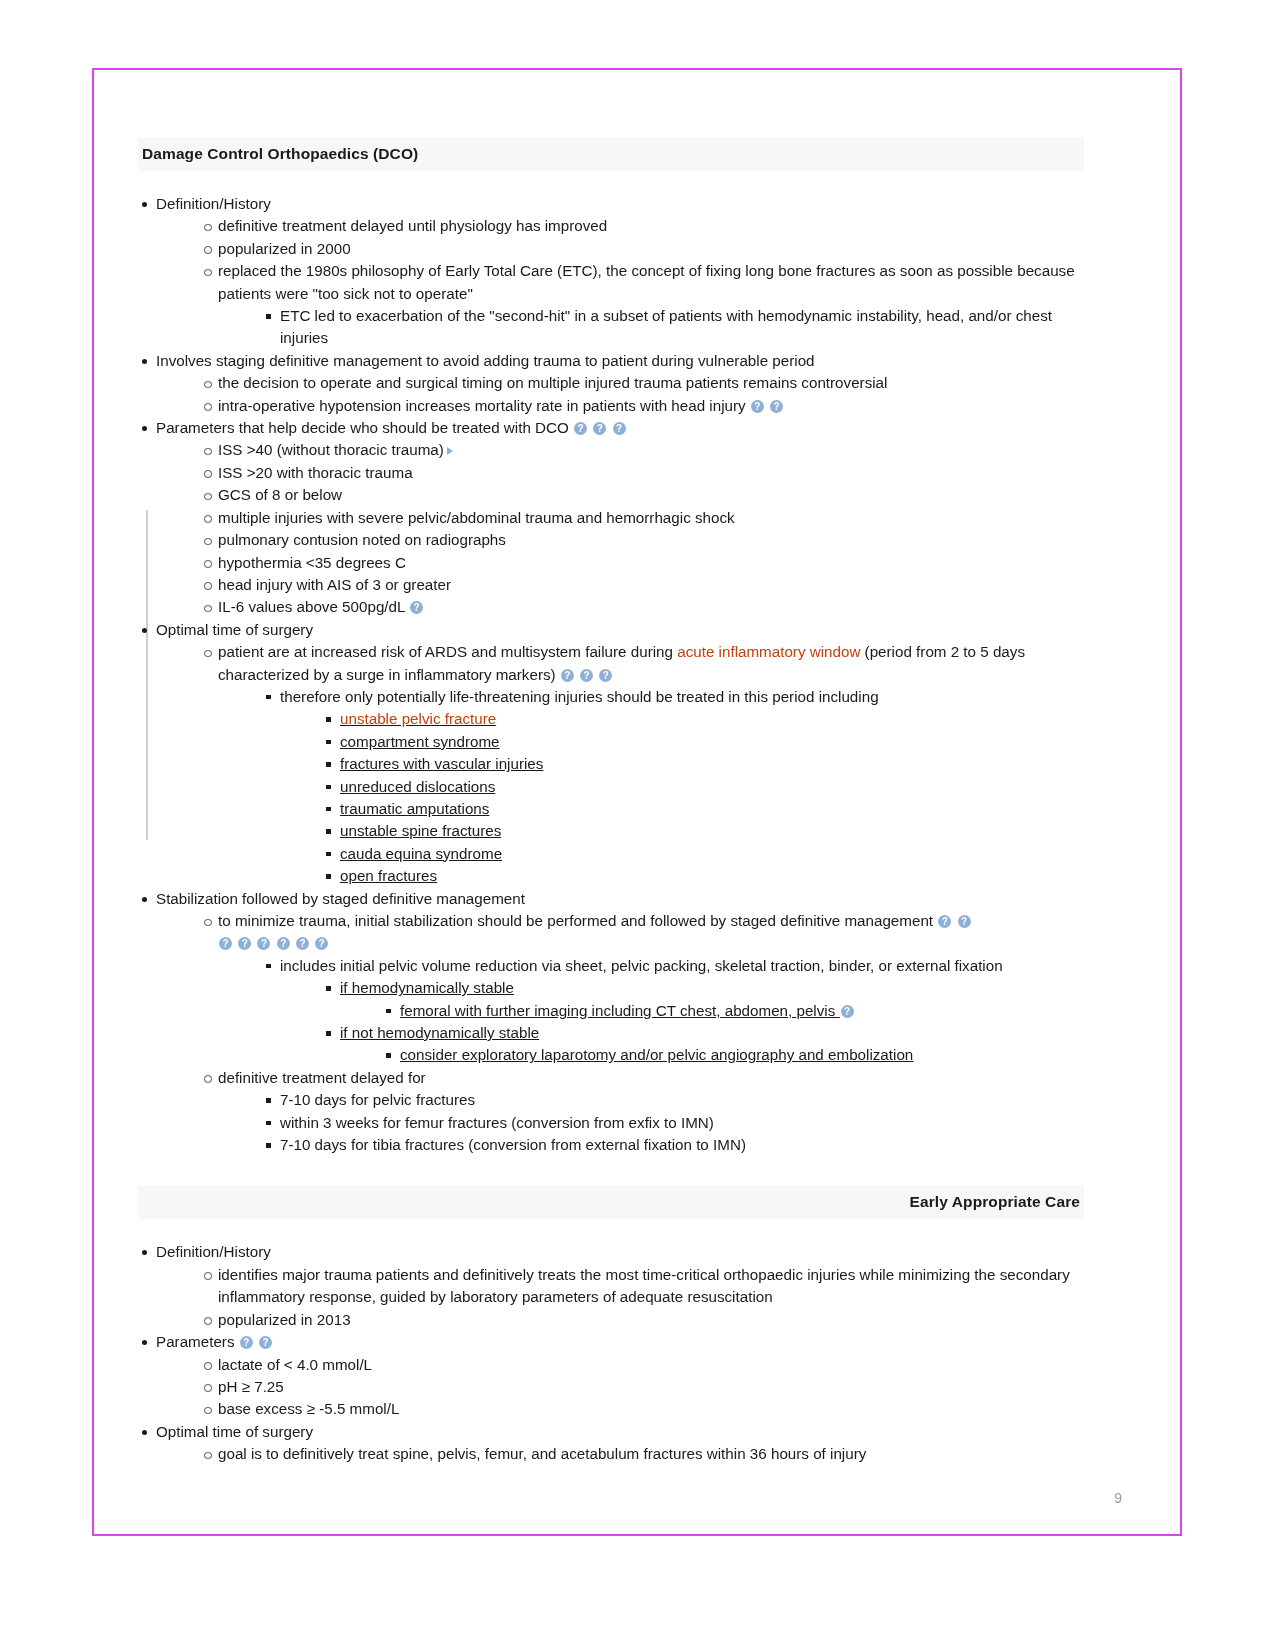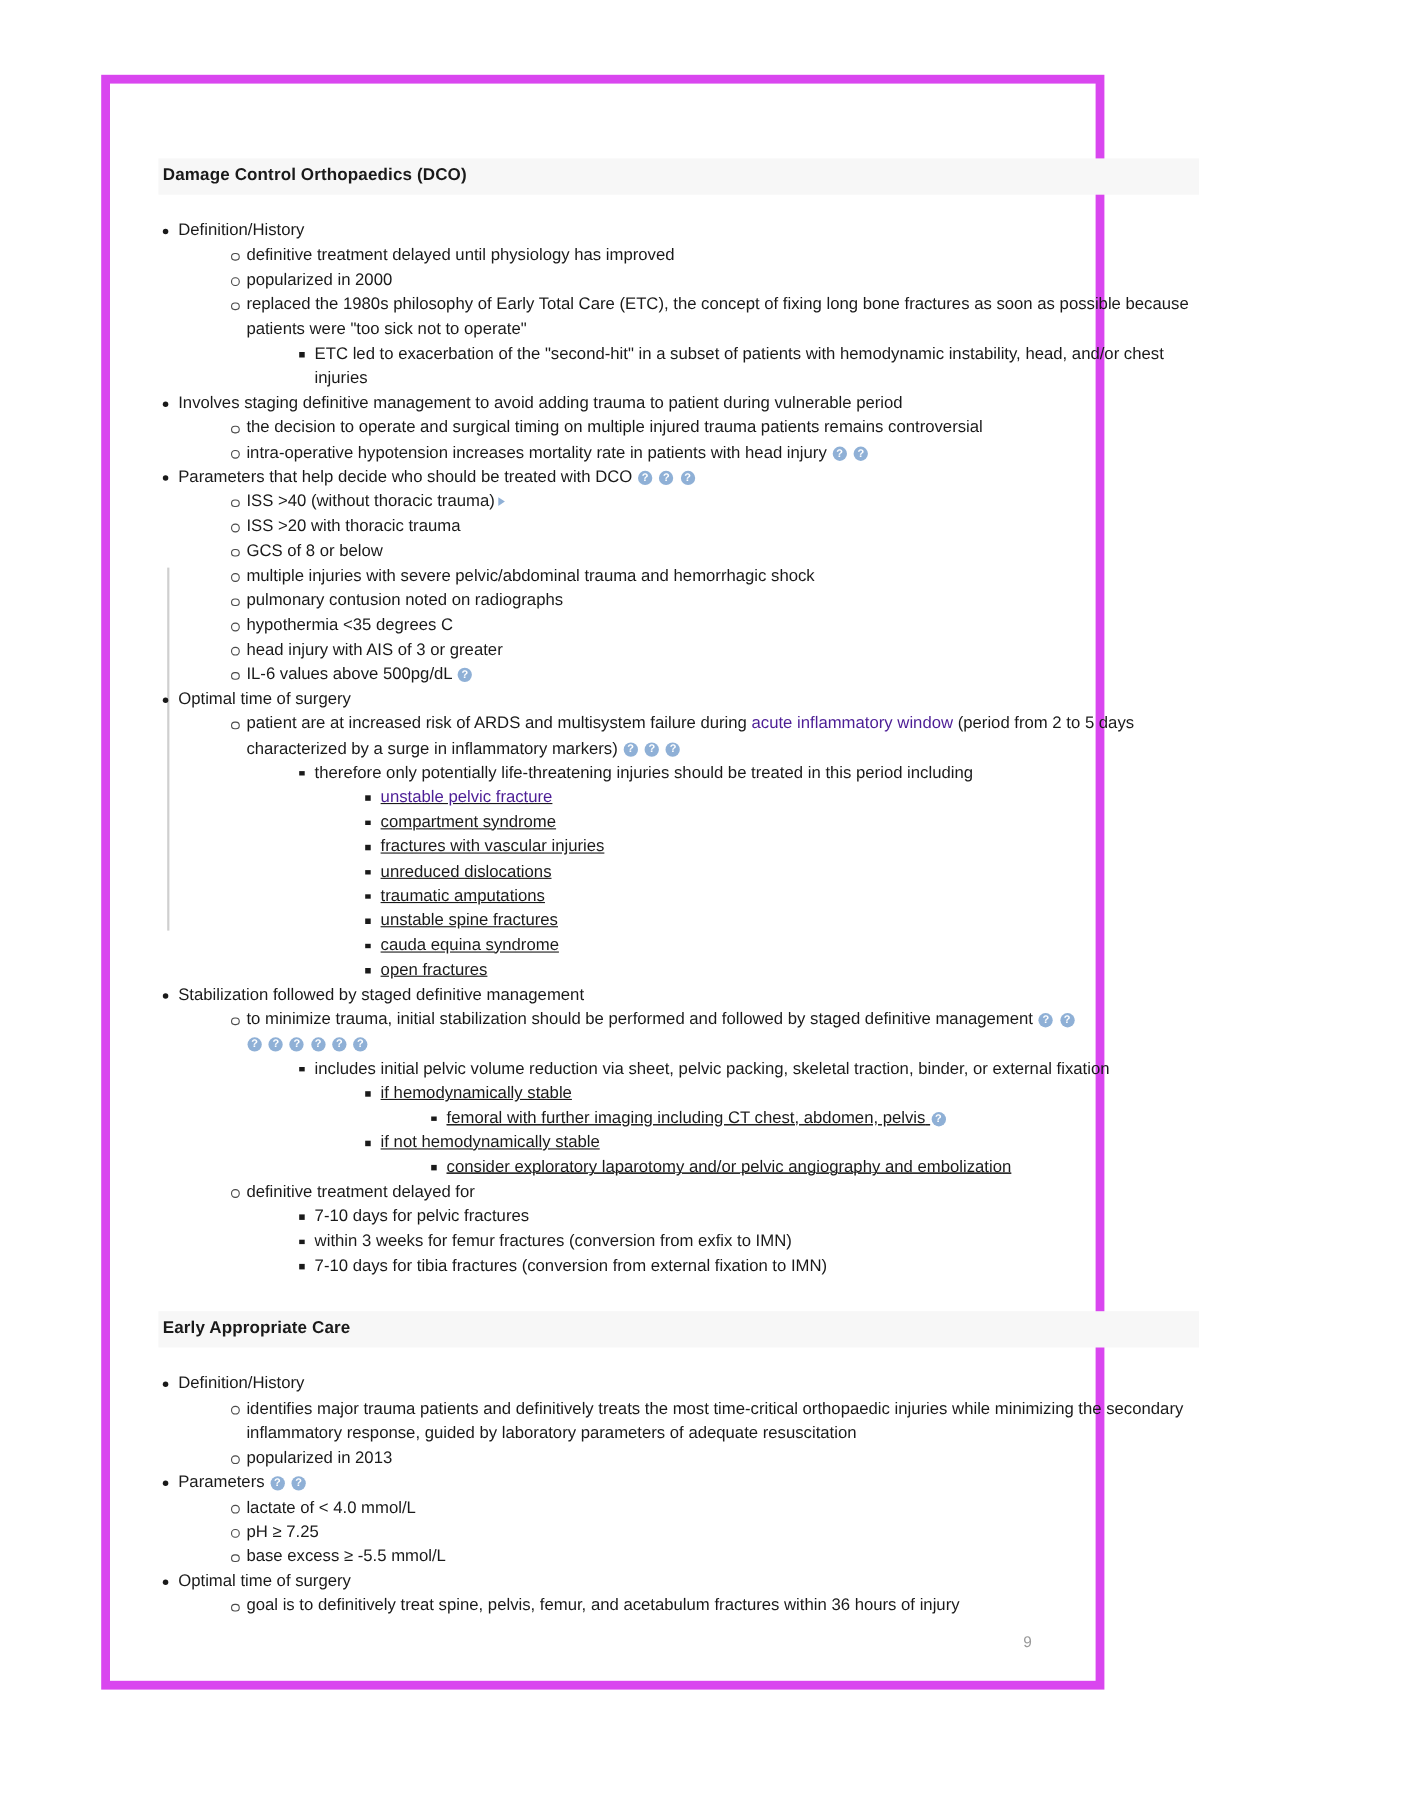--- a/index.html
+++ b/index.html
@@ -12,41 +12,41 @@
     font-family: "Liberation Sans", sans-serif;
     color: #1a1a1a;
     position: relative;
     overflow: hidden;
   }
 
   
   .page-frame {
     position: absolute;
     left: 92px; top: 68px;
-    width: 912px; height: 1468px;
-    border: 8px solid #d946ef;
+    width: 1090px; height: 1468px;
+    border: 2px solid #d946ef;
     background: #ffffff;
   }
 
   .page-inner {
     position: absolute;
     left: 44px; top: 68px;
     width: 946px;
   }
 
   
   .section-bar {
     background: #f7f7f7;
     font-size: 15.5px;
     font-weight: bold;
     color: #1a1a1a;
     padding: 7px 4px 8px 4px;
     letter-spacing: 0.1px;
   }
-  .section-bar.second { margin-top: 30px; }
+  .section-bar.second { margin-top: 30px; text-align: right; }
 
   
   ul.lvl {
     list-style: none;
     margin: 0;
     padding: 0;
   }
   ul.outline { margin-top: 22px; }
 
   li.node {
@@ -86,21 +86,21 @@
 
   ul.sub { padding-left: 44px; }
   ul.sub.narrow { padding-left: 42px; text-decoration: underline; }
 
   
   .dco-body { padding-left: 44px; }
   .eac-body { padding-left: 4px; }
 
   
   .link {
-    color: #4c1d95;
+    color: #c2410c;
   }
   .helpicon {
     display: inline-block;
     width: 13px; height: 13px;
     border-radius: 50%;
     background: #8fb0d6;
     color: #ffffff;
     font-size: 10px;
     line-height: 13px;
     text-align: center;

